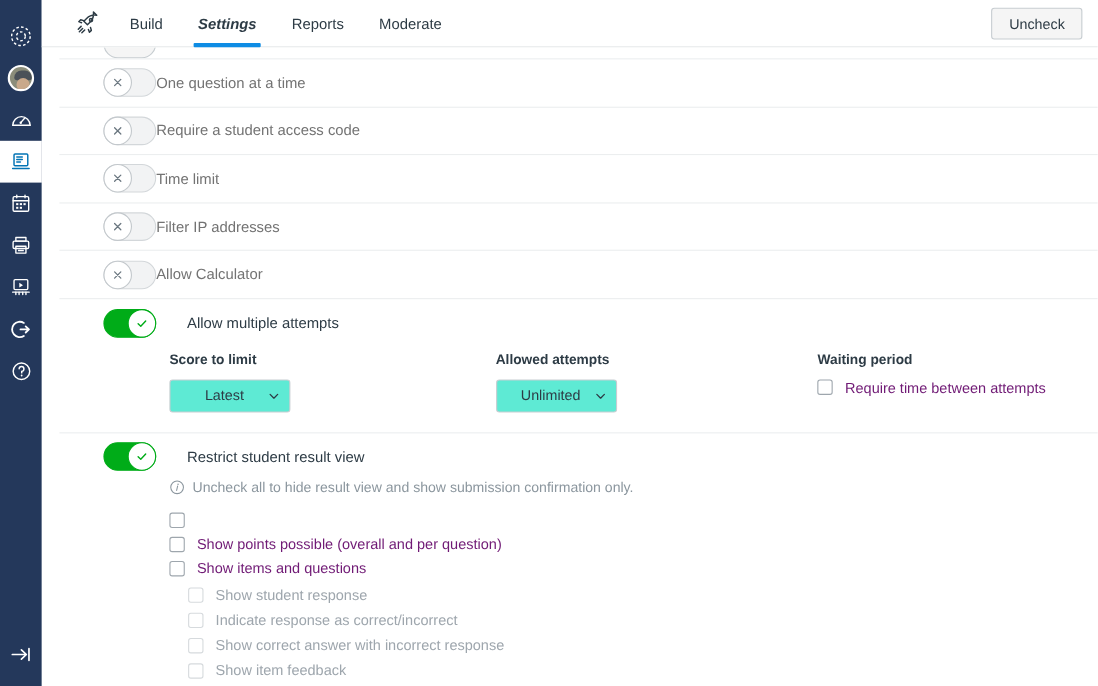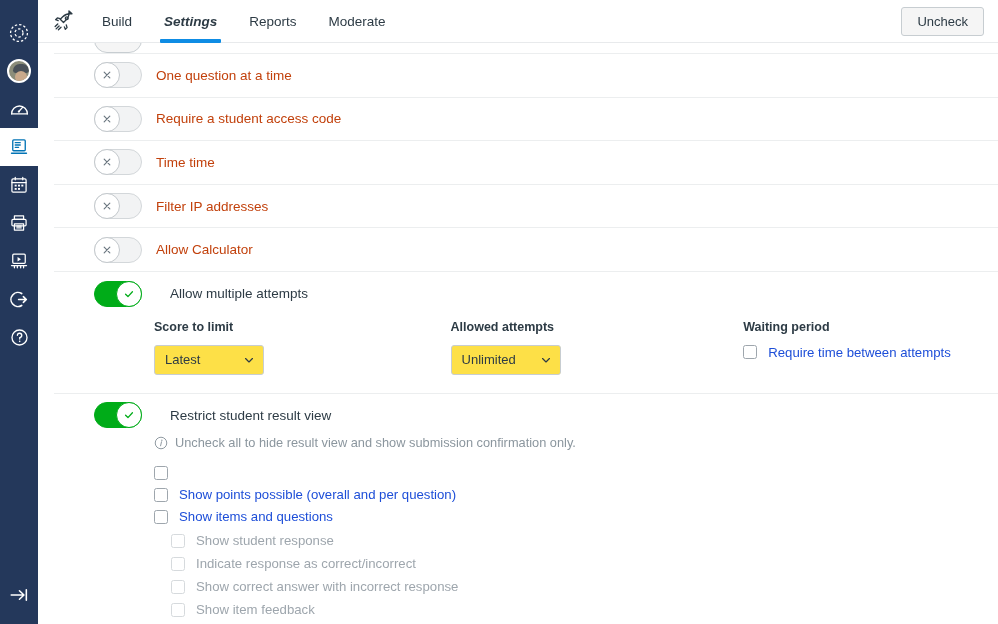--- a/index.html
+++ b/index.html
@@ -47,21 +47,21 @@
     background:#C9A98B; border-radius:50%;
   }
 
   
   .main { flex: 1 1 auto; height: 624px; position: relative; background:#fff; }
 
   
   .header {
     height: 43px; border-bottom: 1px solid #E8EAEC;
     display: flex; align-items: center;
-    padding: 0 14px 0 8px;
+    padding: 0 14px 0 24px;
     background: #fff;
     position: relative; z-index: 5;
   }
   .rocket { width: 34px; height: 26px; display:flex; align-items:center; justify-content:center; color:#2D3B45; margin-right: 6px;}
   .tabs { display: flex; align-items: center; height: 43px; }
   .tab {
     font-size: 13.5px; color: #2D3B45;
     padding: 0 16px; height: 43px; line-height: 43px;
     position: relative; white-space: nowrap;
     cursor: pointer;
@@ -97,21 +97,21 @@
     width: 48px; height: 26px; border-radius: 13px;
     border: 1px solid #C7CDD1; background: #F5F5F5;
   }
 
   .row {
     display: flex; align-items: center;
     height: 43.6px;
     border-bottom: 1px solid #ECEEEF;
     padding-left: 40px;
   }
-  .row-label { font-size: 13.5px; color: #c2410c; margin-left: 14px; }
+  .row-label { font-size: 13.5px; color: #737373; }
 
   
   .toggle {
     width: 48px; height: 26px; border-radius: 13px;
     position: relative; flex: 0 0 48px; cursor: pointer;
   }
   .toggle.off { background: #F2F3F4; border: 1px solid #D3D7DA; }
   .toggle.off .knob {
     position: absolute; left: -1px; top: -1px;
     width: 26px; height: 26px; border-radius: 50%;
@@ -135,36 +135,37 @@
 
   .cols { display: flex; padding-left: 100px; padding-top: 4px; }
   .col { }
   .col.c1 { width: 300px; }
   .col.c2 { width: 296px; }
   .col.c3 { width: 280px; }
   .col-title { font-size: 12.5px; font-weight: 700; color: #2D3B45; margin-bottom: 11px; }
 
   .select {
     width: 110px; height: 30px; border: 1px solid #C7CDD1; border-radius: 3px;
-    background: #fde047; display: flex; align-items: center;
+    background: #5eead4; display: flex; align-items: center;
     padding: 0 8px 0 10px; font-size: 13px; color: #2D3B45;
     cursor: pointer;
+    text-align: center;
   }
   .select span.val { flex: 1 1 auto; }
   .select .chev { color: #2D3B45; display:flex; align-items:center; }
 
   .cbrow { display: flex; align-items: center; }
   .cbrow + .cbrow { margin-top: 7px; }
   .cbox {
     width: 14px; height: 14px; border: 1px solid #9EA6AD;
     border-radius: 2.5px; background: #fff; flex: 0 0 14px;
     cursor: pointer;
   }
   .cbox.disabled { border-color: #D6DADD; }
-  .cbrow .cblabel { font-size: 13.2px; color: #1d4ed8; margin-left: 11px; }
+  .cbrow .cblabel { font-size: 13.2px; color: #701a75; margin-left: 11px; }
   .cbrow .cblabel.dim { color: #9EA6AD; }
 
   .hint { display: flex; align-items: center; padding-left: 100px; margin-top: -2px; margin-bottom: 16px; }
   .hint .info { color: #8B969E; display:flex; align-items:center; }
   .hint .hint-text { font-size: 12.8px; color: #8B969E; margin-left: 7px; }
 
   .cblist { padding-left: 100px; }
   .cblist .sub { padding-left: 17px; margin-top: 9px; }
   .cblist .sub .cbrow + .cbrow { margin-top: 8px; }
 </style>
@@ -332,21 +333,21 @@
         </div>
 
         <div class="row">
           <div class="toggle off">
             <div class="knob">
               <svg width="10" height="10" viewBox="0 0 12 12" stroke="currentColor" stroke-width="1.4" stroke-linecap="round">
                   <path d="M2.6 2.6 9.4 9.4M9.4 2.6 2.6 9.4"></path>
                 </svg>
             </div>
           </div>
-          <div class="row-label">Time time</div>
+          <div class="row-label">Time limit</div>
         </div>
 
         <div class="row">
           <div class="toggle off">
             <div class="knob">
               <svg width="10" height="10" viewBox="0 0 12 12" stroke="currentColor" stroke-width="1.4" stroke-linecap="round">
                   <path d="M2.6 2.6 9.4 9.4M9.4 2.6 2.6 9.4"></path>
                 </svg>
             </div>
           </div>

